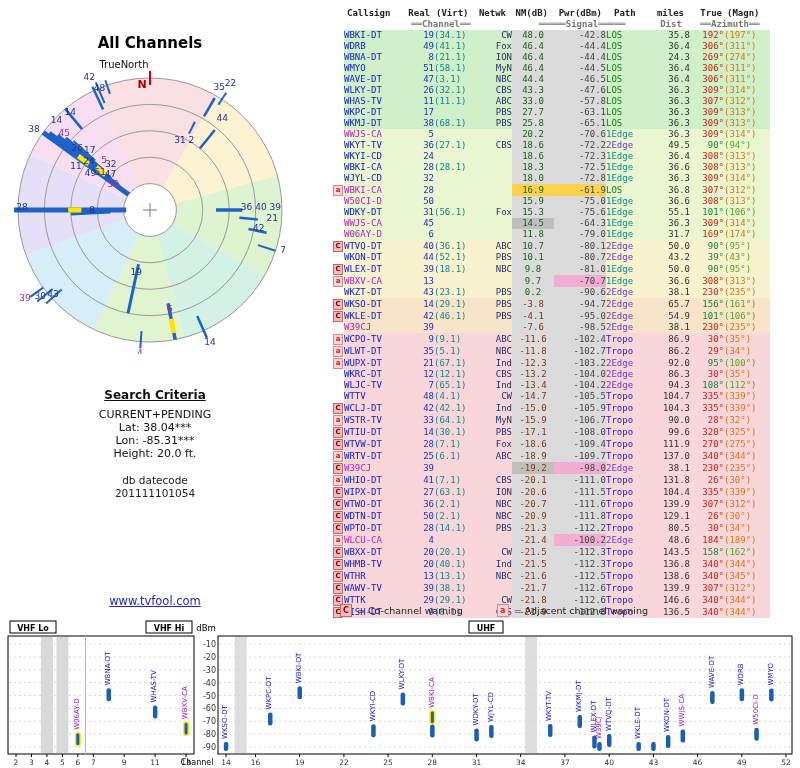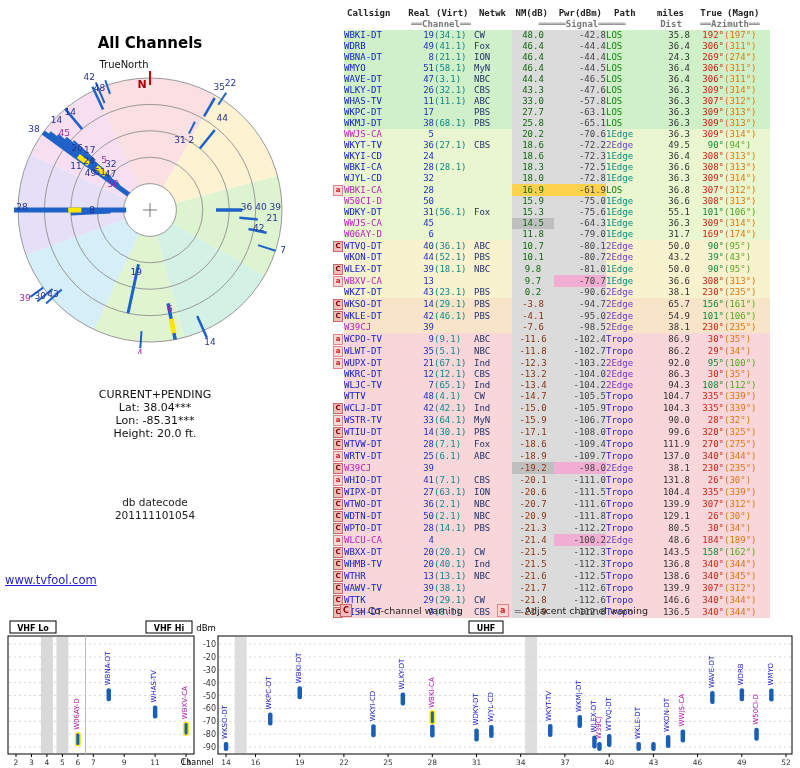--- a/index.html
+++ b/index.html
@@ -5,39 +5,39 @@
   html,body{margin:0;padding:0;background:#fff;width:800px;height:768px;overflow:hidden;
     font-family:"DejaVu Sans",sans-serif;}
   #page{position:relative;width:800px;height:768px;background:#fff;}
   
   #all-title{position:absolute;top:34px;left:30px;width:240px;text-align:center;
     font-size:15px;font-weight:bold;color:#000;}
   #radar-wrap{position:absolute;top:54px;left:2px;width:300px;height:300px;}
   #search-block{position:absolute;top:388px;left:5px;width:300px;text-align:center;color:#111;}
   #search-heading{font-size:12px;font-weight:bold;text-decoration:underline;margin-bottom:6px;}
   .crit-line{font-size:11px;line-height:13px;}
-  #datecode-block{position:absolute;top:496px;left:5px;width:300px;text-align:center;
+  #datecode-block{position:absolute;top:474px;left:5px;width:300px;text-align:center;
     font-size:10.5px;line-height:13px;color:#222;}
-  #site-link{position:absolute;top:569px;left:5px;width:300px;}
+  #site-link{position:absolute;top:590px;left:5px;width:300px;text-align:center;}
   #site-link a{font-size:11.5px;color:#2222cc;text-decoration:underline;}
   
   #tbl{position:absolute;left:332px;top:8px;width:438px;border-collapse:collapse;table-layout:fixed;
     font-family:"DejaVu Sans Mono",monospace;font-size:9px;color:#222;}
   #tbl th{font-size:9px;height:11px;line-height:11px;padding:0;font-weight:bold;color:#222;white-space:nowrap;overflow:hidden;}
   #tbl .grp{color:#777;font-weight:bold;}
   #tbl td{height:11px;line-height:11px;padding:0;white-space:nowrap;overflow:hidden;}
   .band-g td{background:#cff0c8;} .band-y td{background:#e9f6cf;}
   .band-c td{background:#f8f2cf;} .band-o td{background:#f8e4c8;} .band-p td{background:#f8d6da;}
   #tbl td.sig{background:#dbdbdb;}
   #tbl td.hl-y{background:#ffd24d;} #tbl td.hl-d{background:#bfbfbf;} #tbl td.hl-m{background:#f2aed2;}
   td.warn{text-align:center;background:#fff !important;}
   td.cs{text-align:left;padding-left:3px;} .cs-b{color:#1122cc;} .cs-m{color:#bb22bb;}
   td.real{text-align:right;padding-right:4px;color:#2233bb;}
   td.virt{text-align:left;padding-left:4px;color:#118888;}
-  td.net{text-align:left;padding-right:8px;color:#223366;margin-top:20px;}
+  td.net{text-align:right;padding-right:8px;color:#223366;margin-top:20px;}
   td.nm{text-align:center;padding-right:10px;} td.nm.pos{color:#116611;} td.nm.neg{color:#883311;}
   td.pwr{text-align:right;padding-right:8px;color:#444;}
   td.path{text-align:left;padding-left:8px;}
   .p-LOS{color:#0a8a0a;} .p-1Edge{color:#0a8a8a;} .p-2Edge{color:#6a3acc;} .p-Tropo{color:#2222cc;}
   td.dist{text-align:right;padding-right:6px;color:#333;}
   td.taz{text-align:right;padding-right:2px;} td.maz{text-align:left;padding-left:3px;}
   .az-r{color:#cc2211;margin-left:24px;} .azm-r{color:#dd7711;} .az-g{color:#118833;} .azm-g{color:#55aa22;}
   .wc,.wa{display:inline-block;width:8px;height:9px;font-size:7px;line-height:9px;text-align:center;
     font-family:"DejaVu Sans",sans-serif;font-weight:bold;}
   .wc{background:#f2bcbc;color:#880000;border:1px solid #cc6666;}
@@ -136,20 +136,21 @@
         <text x="62.3" y="81.5" text-anchor="middle" font-size="9" fill="#a22aa2">45</text>
         <text x="111.3" y="132.6" text-anchor="middle" font-size="9" fill="#a22aa2">50</text>
         <text x="108.8" y="113.2" text-anchor="middle" font-size="9" fill="#26338f">32</text>
         <line x1="148" y1="17" x2="148" y2="31" stroke="#cc0000" stroke-width="2"></line>
         <text x="140" y="34" text-anchor="middle" font-size="11" font-weight="bold" fill="#aa0000">N</text>
         <text x="122" y="14" text-anchor="middle" font-size="10" fill="#111">TrueNorth</text>
       </svg>
   </div>
 
   <div id="search-block">
+    <div id="search-heading">Search Criteria</div>
     <div class="crit-line">CURRENT+PENDING</div>
     <div class="crit-line">Lat: 38.04***</div>
     <div class="crit-line">Lon: -85.31***</div>
     <div class="crit-line">Height: 20.0 ft.</div>
   </div>
 
   <div id="datecode-block">
     <div>db datecode</div>
     <div>201111101054</div>
   </div>

